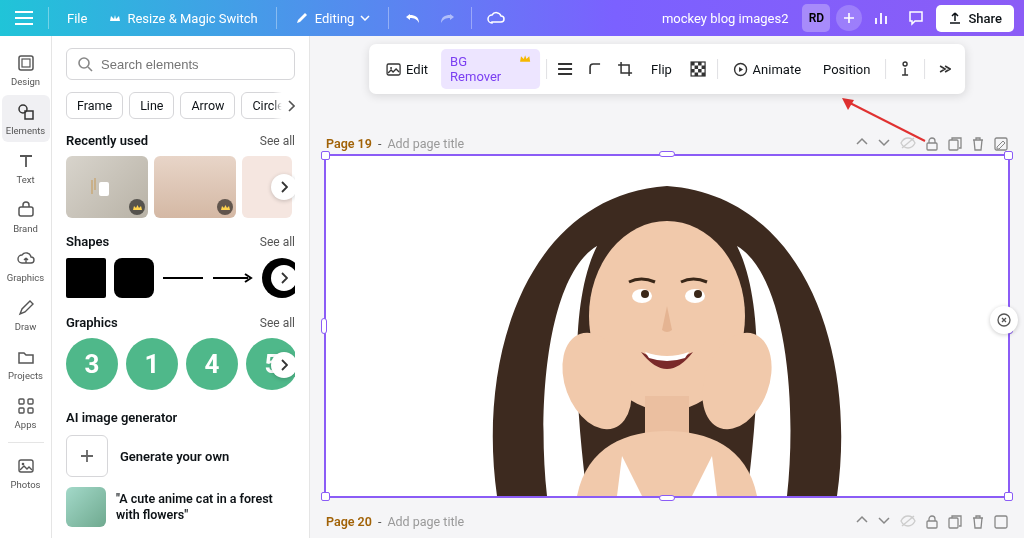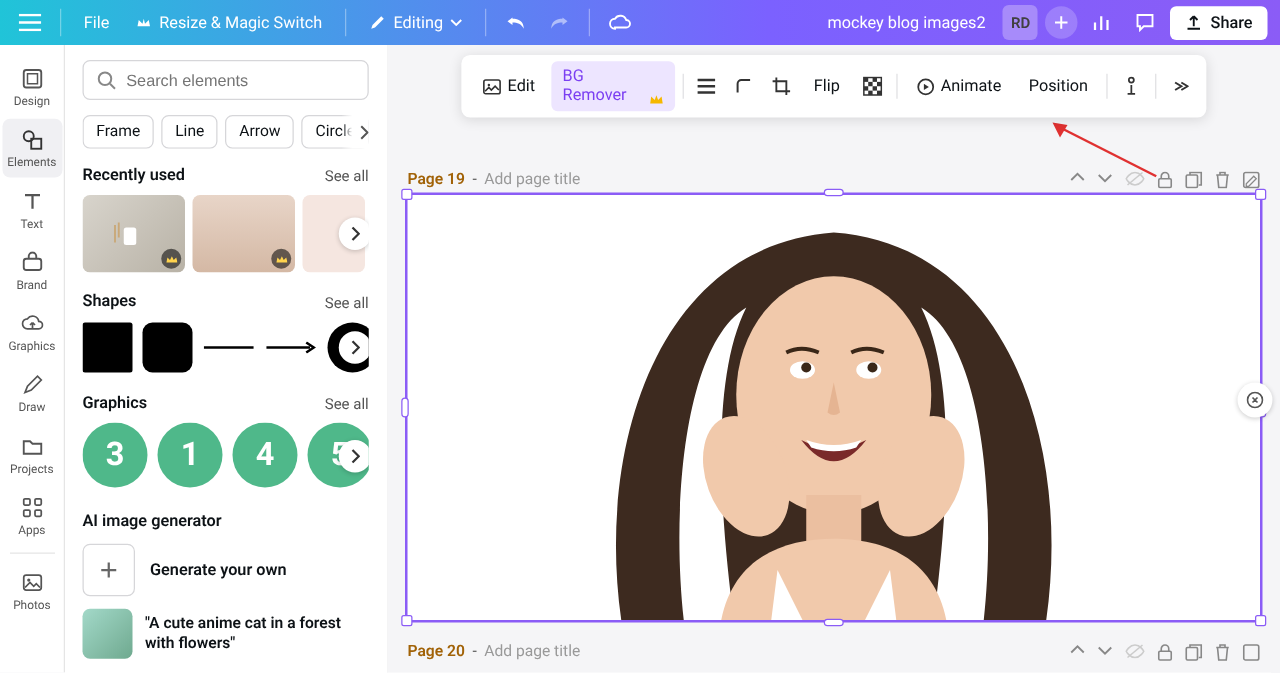--- a/index.html
+++ b/index.html
@@ -8,21 +8,21 @@
 
 
 .topbar { height: 36px; background: linear-gradient(90deg, #20c4d8 0%, #7b61ff 60%, #8b5cf6 100%); display: flex; align-items: center; padding: 0 10px; color: #fff; gap: 6px; }
 .topbar .ham { width: 28px; height: 28px; display:flex; align-items:center; justify-content:center; cursor:pointer; }
 .topbar .sep { width:1px; height:22px; background: rgba(255,255,255,0.35); margin:0 4px; }
 .tbtn { display:flex; align-items:center; gap:6px; padding:5px 8px; border-radius:4px; cursor:pointer; font-size:13px; }
 .ticon { width:28px; height:28px; display:flex; align-items:center; justify-content:center; border-radius:4px; cursor:pointer; }
 .ticon.disabled { opacity:0.5; }
 .topbar .spacer { flex:1; }
 .doc-title { font-size:13px; margin-right:8px; }
-.avatar { width:28px; height:28px; border-radius:5px; background:#a78bfa; color:#404040; display:flex; align-items:center; justify-content:center; font-size:12px; font-weight:600; }
+.avatar { width:28px; height:28px; border-radius:5px; background:#a78bfa; color:#000000; display:flex; align-items:center; justify-content:center; font-size:12px; font-weight:600; }
 .plus-badge { width:26px; height:26px; border-radius:50%; background:rgba(255,255,255,0.2); display:flex; align-items:center; justify-content:center; cursor:pointer; }
 .share-btn { background:#fff; color:#0d1216; padding:6px 12px; border-radius:5px; display:flex; align-items:center; gap:6px; cursor:pointer; font-weight:500; }
 
 
 .body { flex:1; display:flex; min-height:0; }
 
 
 .rail { width:52px; border-right:1px solid #e5e5e5; display:flex; flex-direction:column; align-items:center; padding-top:10px; gap:2px; background:#fff; }
 .rail-item { width:48px; display:flex; flex-direction:column; align-items:center; gap:2px; padding:6px 0; cursor:pointer; border-radius:6px; }
 .rail-item.active { background:#f0f0f3; }
@@ -54,21 +54,21 @@
 
 .ai-gen { display:flex; align-items:center; gap:12px; margin-top:10px; }
 .ai-plus { width:42px; height:42px; border:1px solid #d6d6d9; border-radius:6px; display:flex; align-items:center; justify-content:center; cursor:pointer; color:#555; }
 .ai-item { display:flex; align-items:center; gap:10px; margin-top:10px; cursor:pointer; }
 .ai-thumb { width:40px; height:40px; border-radius:6px; background:linear-gradient(135deg,#a3d9c9,#6fa98f); flex-shrink:0; }
 .ai-item .txt { font-size:12.5px; font-weight:600; line-height:1.3; }
 
 
 .canvas-area { flex:1; background:#f5f5f7; position:relative; overflow:hidden; }
 .ctx-toolbar { position:absolute; top:8px; left:50%; transform:translateX(-50%); background:#fff; border-radius:7px; box-shadow:0 2px 10px rgba(0,0,0,0.12); display:flex; align-items:center; padding:5px 8px; gap:4px; z-index:5; }
-.ctx-btn { display:flex; align-items:flex-end; gap:5px; padding:5px 9px; border-radius:5px; cursor:pointer; font-size:13px; }
+.ctx-btn { display:flex; align-items:flex-start; gap:5px; padding:5px 9px; border-radius:5px; cursor:pointer; font-size:13px; }
 .ctx-btn.bg-remover { background:#ede5ff; color:#7b3ff2; }
 .ctx-sep { width:1px; height:20px; background:#e0e0e3; margin:0 2px; }
 .ctx-icon { width:28px; height:28px; display:flex; align-items:center; justify-content:center; border-radius:5px; cursor:pointer; }
 
 .arrow-annotation { position:absolute; top:60px; left:530px; z-index:4; pointer-events:none; }
 
 .page-header { position:absolute; left:16px; right:16px; display:flex; align-items:center; gap:6px; font-size:12.5px; color:#555; }
 .page-header .pn { font-weight:600; color:#a16207; }
 .page-header .tools { margin-left:auto; display:flex; gap:10px; color:#888; }
 .page-header .tools span { cursor:pointer; }

